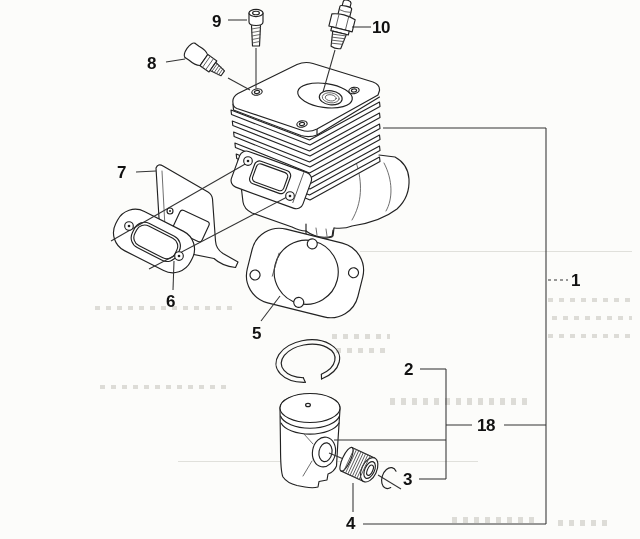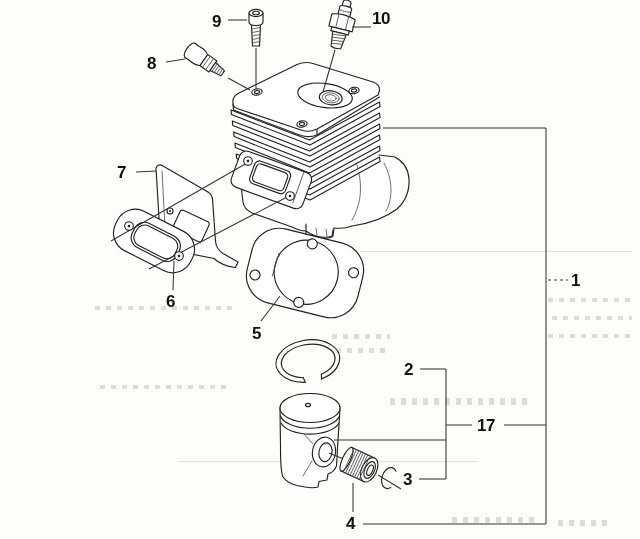--- a/index.html
+++ b/index.html
@@ -241,16 +241,16 @@
 
   <div class="label" style="left:571px;top:272px">1</div>
   <div class="label" style="left:404px;top:361px">2</div>
   <div class="label" style="left:403px;top:471px">3</div>
   <div class="label" style="left:346px;top:515px">4</div>
   <div class="label" style="left:252px;top:325px">5</div>
   <div class="label" style="left:166px;top:293px">6</div>
   <div class="label" style="left:117px;top:164px">7</div>
   <div class="label" style="left:147px;top:55px">8</div>
   <div class="label" style="left:212px;top:13px">9</div>
-  <div class="label" style="left:372px;top:10px">10</div>
-  <div class="label" style="left:477px;top:417px">17</div>
+  <div class="label" style="left:372px;top:19px">10</div>
+  <div class="label" style="left:477px;top:417px">18</div>
 
 </div>
 
 </body></html>

